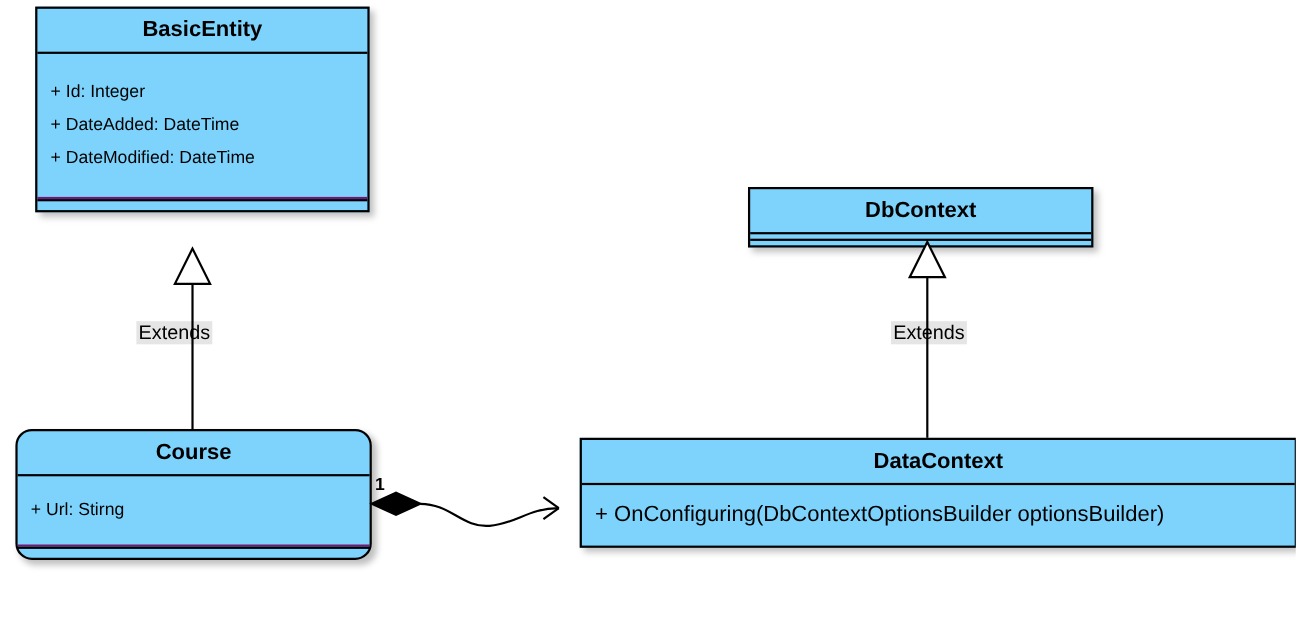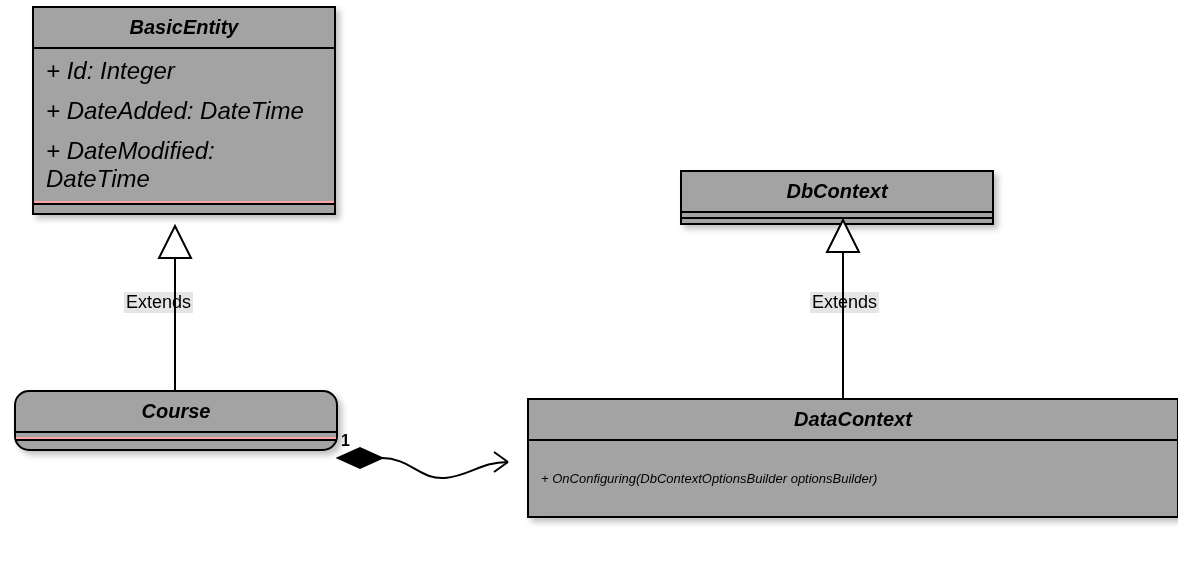--- a/index.html
+++ b/index.html
@@ -7,39 +7,38 @@
     padding: 0;
     width: 1178px;
     height: 580px;
     background: #fff;
     font-family: Arial, Helvetica, sans-serif;
     position: relative;
   }
   .uml-class {
     position: absolute;
     border: 2px solid #000;
-    background: #a3a3a3;
+    background: #7dd3fc;
     box-shadow: 4px 4px 6px rgba(0,0,0,0.25);
-    font-style: italic;
   }
   .uml-name {
     font-weight: bold;
     text-align: center;
     font-size: 20px;
     padding: 8px 14px;
     border-bottom: 2px solid #000;
   }
   .uml-attrs {
-    border-bottom: 2px solid #fca5a5;
-    padding: 2px 12px;
-    font-size: 24px;
+    border-bottom: 2px solid #701a75;
+    padding: 20px 12px;
+    font-size: 16px;
   }
   .uml-ops {
-    padding: 24px 12px;
-    font-size: 13px;
+    padding: 10px 12px;
+    font-size: 20px;
   }
   .uml-attrs .row, .uml-ops .row {
     padding: 6px 0;
   }
   .empty-section {
     height: 8px;
     border-top: 2px solid #000;
   }
   .edge-label {
     position: absolute;
@@ -70,20 +69,21 @@
     <div class="row">+ Id: Integer</div>
     <div class="row">+ DateAdded: DateTime</div>
     <div class="row">+ DateModified: DateTime</div>
   </div>
   <div class="empty-section"></div>
 </div>
 
 <div class="uml-class" style="left:14px; top:390px; width:320px;border-radius:15px;">
   <div class="uml-name">Course</div>
   <div class="uml-attrs">
+    <div class="row" style="padding:2px 0">+ Url: Stirng</div>
   </div>
   <div class="empty-section"></div>
 </div>
 
 <div class="uml-class" style="left:680px; top:170px; width:310px;">
   <div class="uml-name" style="border-bottom:2px solid #000">DbContext</div>
   <div style="height:4px; border-bottom:2px solid #000"></div>
   <div style="height:4px"></div>
 </div>
 

